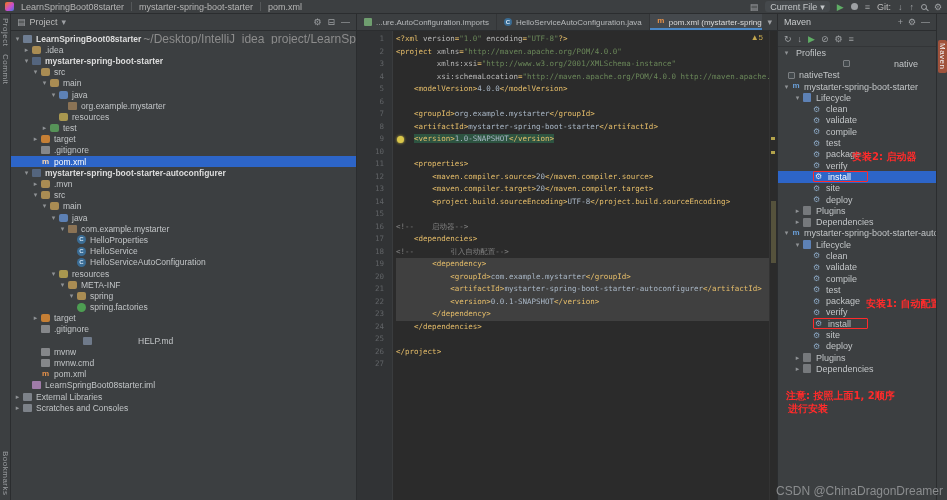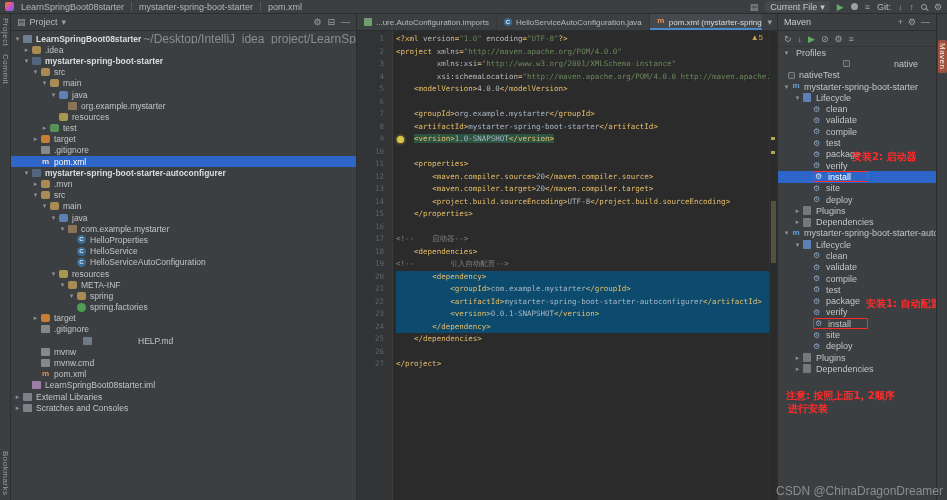--- a/index.html
+++ b/index.html
@@ -71,21 +71,21 @@
   .i-spring{background:#4d9e52;border-radius:50%;height:9px}
   .tlabel.bold{font-weight:bold;color:#dcdcdc}
   .trow.sel .tlabel{color:#fff}
   .textra{color:#8c8c8c;margin-left:2px;font-size:12px}
   
   .editor{flex:1;background:#2b2b2b;display:flex;min-width:0;position:relative;font-family:"DejaVu Sans Mono",monospace}
   .gutter{width:36px;flex:none;background:#313335;border-right:1px solid #3a3c3e;color:#606366;font-size:7.5px;text-align:right;padding:2px 8px 0 0}
   .lnum{height:12.5px;line-height:12.5px}
   .code{flex:1;padding:2px 0 0 3px;overflow:hidden;font-size:7.5px;position:relative}
   .cline{height:12.5px;line-height:12.5px;white-space:pre;position:relative}
-  .cline.lsel{background:#0c4a6e}
+  .cline.lsel{background:#404040}
   .seg.t{color:#e8bf6a}
   .seg.a{color:#bababa}
   .seg.s{color:#6a8759}
   .seg.x{color:#a9b7c6}
   .seg.c{color:#808080}
   .seg.h{background:#2d5441}
   .bulb{position:absolute;left:1px;top:3px;width:7px;height:7px;border-radius:50%;background:#d9c64a;box-shadow:0 0 3px #d9c64a}
   .inspect{position:absolute;top:2px;right:14px;font-size:8px;color:#c4a74e;font-family:"Liberation Sans",sans-serif}
   .vscroll{position:absolute;top:0;right:0;bottom:0;width:8px;background:#2b2b2b;border-left:1px solid #333}
   .vscroll .mark{position:absolute;right:2px;width:4px;height:3px;background:#b3a34b}
@@ -403,21 +403,20 @@
             <div class="cline"><span class="seg x">    </span><span class="seg t">&lt;modelVersion&gt;</span><span class="seg x">4.0.0</span><span class="seg t">&lt;/modelVersion&gt;</span></div>
             <div class="cline"></div>
             <div class="cline"><span class="seg x">    </span><span class="seg t">&lt;groupId&gt;</span><span class="seg x">org.example.mystarter</span><span class="seg t">&lt;/groupId&gt;</span></div>
             <div class="cline"><span class="seg x">    </span><span class="seg t">&lt;artifactId&gt;</span><span class="seg x">mystarter-spring-boot-starter</span><span class="seg t">&lt;/artifactId&gt;</span></div>
             <div class="cline"><span class="bulb"></span><span class="seg x">    </span><span class="seg t h">&lt;version&gt;</span><span class="seg x h">1.0-SNAPSHOT</span><span class="seg t h">&lt;/version&gt;</span></div>
             <div class="cline"></div>
             <div class="cline"><span class="seg x">    </span><span class="seg t">&lt;properties&gt;</span></div>
             <div class="cline"><span class="seg x">        </span><span class="seg t">&lt;maven.compiler.source&gt;</span><span class="seg x">20</span><span class="seg t">&lt;/maven.compiler.source&gt;</span></div>
             <div class="cline"><span class="seg x">        </span><span class="seg t">&lt;maven.compiler.target&gt;</span><span class="seg x">20</span><span class="seg t">&lt;/maven.compiler.target&gt;</span></div>
             <div class="cline"><span class="seg x">        </span><span class="seg t">&lt;project.build.sourceEncoding&gt;</span><span class="seg x">UTF-8</span><span class="seg t">&lt;/project.build.sourceEncoding&gt;</span></div>
-            <div class="cline"><span class="seg x">    </span><span class="seg t">&lt;/properties&gt;</span></div>
             <div class="cline"></div>
             <div class="cline"><span class="seg c">&lt;!--    启动器--&gt;</span></div>
             <div class="cline"><span class="seg x">    </span><span class="seg t">&lt;dependencies&gt;</span></div>
             <div class="cline"><span class="seg c">&lt;!--        引入自动配置--&gt;</span></div>
             <div class="cline lsel"><span class="seg x">        </span><span class="seg t">&lt;dependency&gt;</span></div>
             <div class="cline lsel"><span class="seg x">            </span><span class="seg t">&lt;groupId&gt;</span><span class="seg x">com.example.mystarter</span><span class="seg t">&lt;/groupId&gt;</span></div>
             <div class="cline lsel"><span class="seg x">            </span><span class="seg t">&lt;artifactId&gt;</span><span class="seg x">mystarter-spring-boot-starter-autoconfigurer</span><span class="seg t">&lt;/artifactId&gt;</span></div>
             <div class="cline lsel"><span class="seg x">            </span><span class="seg t">&lt;version&gt;</span><span class="seg x">0.0.1-SNAPSHOT</span><span class="seg t">&lt;/version&gt;</span></div>
             <div class="cline lsel"><span class="seg x">        </span><span class="seg t">&lt;/dependency&gt;</span></div>
             <div class="cline"><span class="seg x">    </span><span class="seg t">&lt;/dependencies&gt;</span></div>

